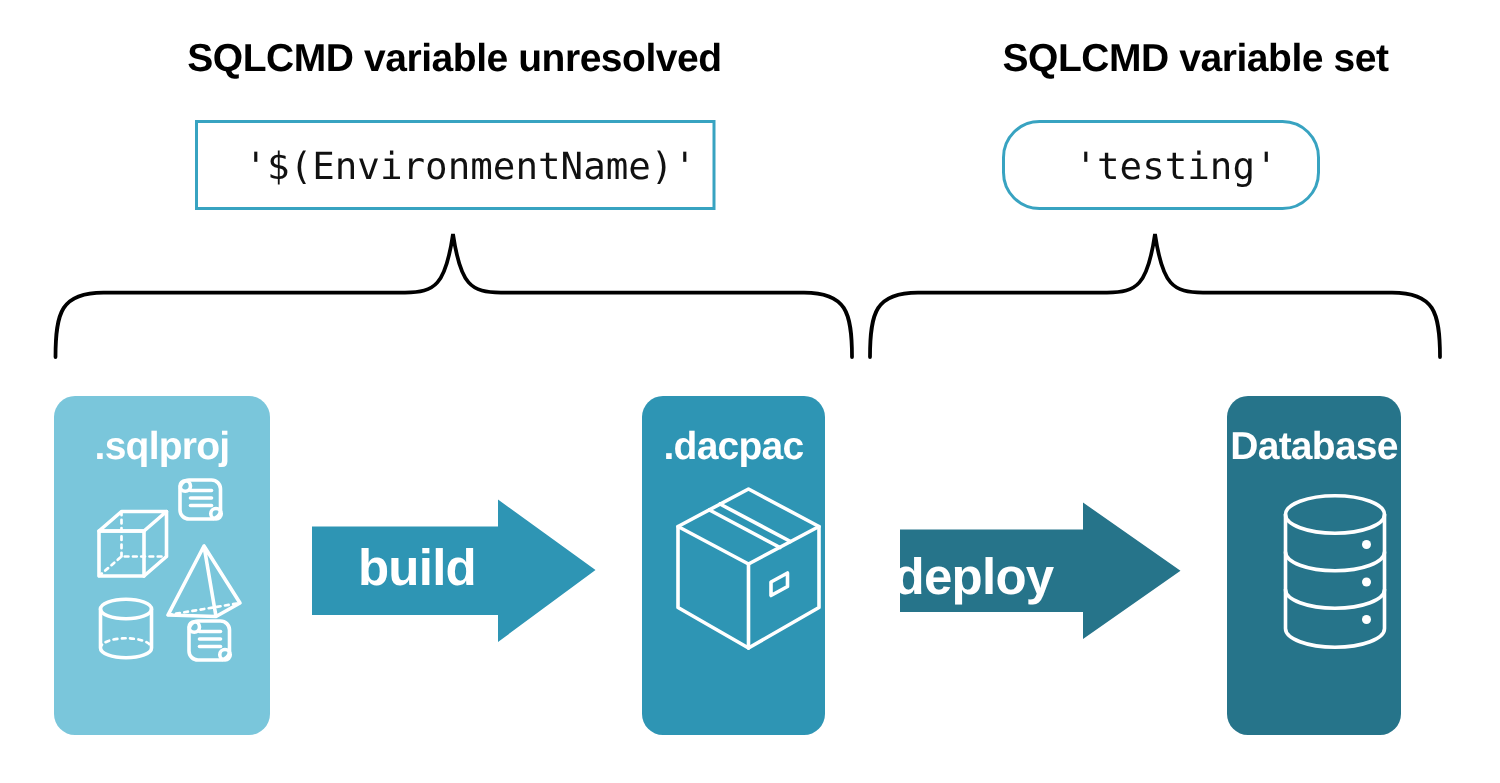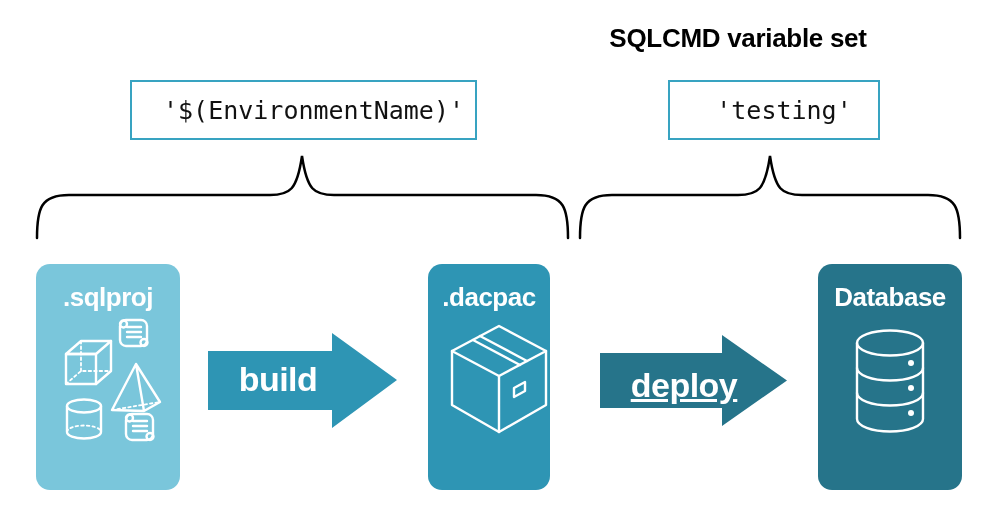--- a/index.html
+++ b/index.html
@@ -6,69 +6,70 @@
   .canvas{
     position:relative;width:1000px;height:522px;background:#fff;overflow:hidden;
     font-family:"Liberation Sans",sans-serif;
   }
   
   .heading{
     position:absolute;top:22px;width:400px;text-align:center;
     font-size:26px;font-weight:700;color:#000;letter-spacing:-0.3px;line-height:32px;
   }
   .h-left{left:103px;}
-  .h-right{left:538px;text-align:center;}
+  .h-right{left:597px;text-align:center;}
   
   .code-box{
     position:absolute;top:80px;height:60px;box-sizing:border-box;
     border:2px solid #38A3C1;background:#fff;
     display:flex;align-items:center;justify-content:center;padding-left:20px;
   }
   .box-left{left:130px;width:347px;}
-  .box-right{left:668px;width:212px;}
+  .box-right{left:668px;width:212px;border-radius:25px;}
   .code{
     font-family:"DejaVu Sans Mono",monospace;
     font-size:25px;color:#111;white-space:nowrap;
   }
   
   .brace{position:absolute;top:148px;height:92px;}
   .brace-left{left:35px;width:535px;}
   .brace-right{left:578px;width:384px;}
   .brace path{fill:none;stroke:#000;stroke-width:2.5;stroke-linecap:round;}
   
   .card{position:absolute;top:264px;height:226px;border-radius:14px;}
   .card-sqlproj{left:36px;width:144px;background:#7AC6DB;}
   .card-dacpac{left:428px;width:122px;background:#2E95B4;}
-  .card-database{left:818px;width:144px;background:#26748A;}
+  .card-database{left:818px;width:116px;background:#26748A;}
   .card-label{
     position:absolute;top:18px;left:0;width:100%;text-align:center;
     color:#fff;font-size:26px;font-weight:700;letter-spacing:-0.5px;
   }
   .icon{position:absolute;}
   .sqlproj-icon{left:20px;top:50px;width:110px;height:135px;}
   .dacpac-icon{left:16px;top:56px;width:110px;height:120px;}
   .database-icon{left:26px;top:62px;width:92px;height:112px;}
   .icon g.ol{fill:none;stroke:#fff;stroke-width:2.4;stroke-linejoin:round;stroke-linecap:round;}
   .icon .dash{stroke-dasharray:2.5 3;stroke-width:1.8;}
   
   .arrow{position:absolute;}
   .arrow-build{left:208px;top:332px;width:190px;height:97px;}
   .arrow-deploy{left:600px;top:333px;width:188px;height:95px;}
   .arrow-label{
     position:absolute;display:flex;align-items:center;justify-content:center;
     color:#fff;font-size:34px;font-weight:700;letter-spacing:-0.5px;
   }
   .label-build{left:208px;top:351px;width:140px;height:56px;}
-  .label-deploy{left:614px;top:353px;width:140px;height:65px;text-decoration:underline;}
+  .label-deploy{left:579px;top:353px;width:140px;height:65px;}
 </style>
 </head>
 <body>
 
 <div class="canvas">
 
+  <div class="heading h-left">SQLCMD variable unresolved</div>
   <div class="heading h-right">SQLCMD variable set</div>
 
   <div class="code-box box-left">
     <span class="code">'$(EnvironmentName)'</span>
   </div>
   <div class="code-box box-right">
     <span class="code">'testing'</span>
   </div>
 
   <svg class="brace brace-left" viewBox="0 0 535 92" preserveAspectRatio="none">

